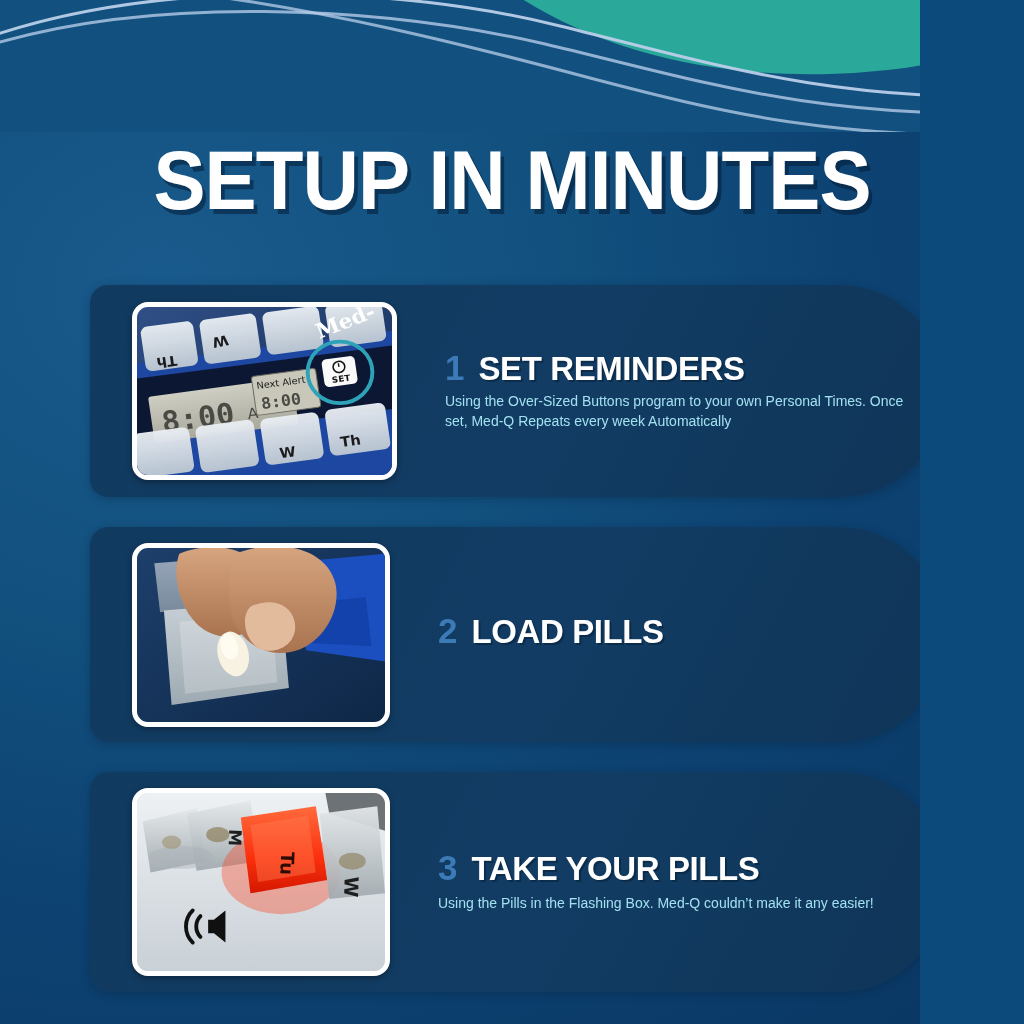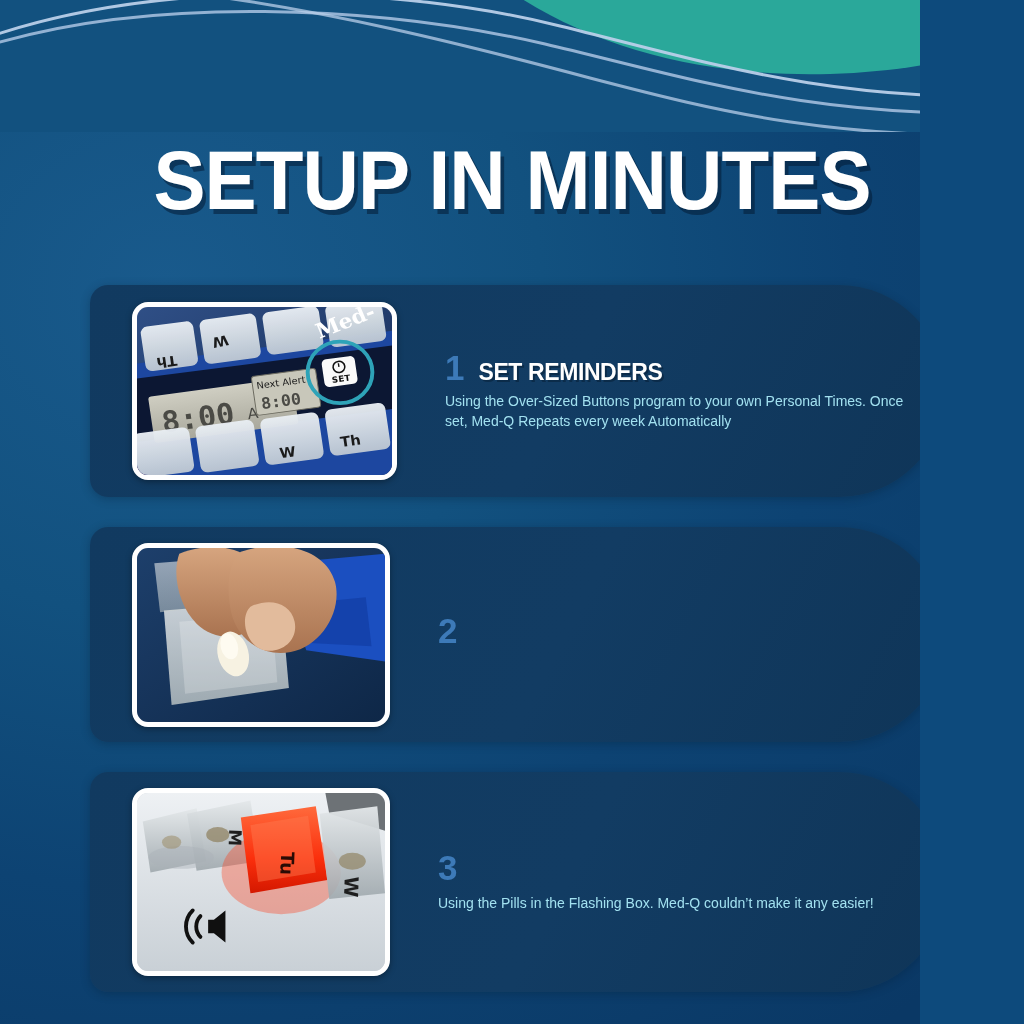--- a/index.html
+++ b/index.html
@@ -105,21 +105,21 @@
   .step-num {
     color: #3d7ab8;
     font-weight: bold;
     font-size: 35px;
     line-height: 1;
     margin-right: 14px;
   }
   .step-title {
     color: #ffffff;
     font-weight: bold;
-    font-size: 23px;
+    font-size: 33px;
     line-height: 1;
     letter-spacing: -0.4px;
     text-shadow: 2px 2px 0 rgba(4, 24, 44, 0.45);
     text-align: right;
   }
   .step-body {
     color: #a2e1f0;
     font-size: 14px;
     line-height: 1.42;
     font-weight: normal;
@@ -261,20 +261,21 @@
           <path d="M108,4 C148,-10 196,0 206,36 C214,66 192,104 160,110 C130,116 104,96 98,68 C92,40 96,14 108,4 Z" fill="url(#skin)"></path>
           <path d="M118,62 C138,52 160,58 164,78 C168,98 150,112 132,108 C114,104 106,74 118,62 Z" fill="#e2bb9c"></path>
 
           <ellipse cx="100" cy="112" rx="16" ry="24" fill="#f7f2e2" transform="rotate(-14 100 112)"></ellipse>
           <ellipse cx="96" cy="104" rx="9" ry="14" fill="#fffdf5" opacity="0.8" transform="rotate(-14 96 104)"></ellipse>
         </svg>
       </div>
       <div class="step-text">
         <div class="step-head">
           <span class="step-num">2</span>
+          <span class="step-title">LOAD PILLS</span>
         </div>
       </div>
     </div>
 
     <div class="card card3">
       <div class="thumb">
         <svg viewBox="0 0 258 188" xmlns="http://www.w3.org/2000/svg" preserveAspectRatio="none">
           <defs>
             <linearGradient id="g3bg" x1="0" y1="0" x2="0" y2="1">
               <stop offset="0%" stop-color="#eef1f4"></stop>
@@ -316,19 +317,20 @@
           <g transform="translate(74,122)">
             <path d="M18,2 L6,12 L0,12 L0,26 L6,26 L18,36 Z" fill="#101010"></path>
             <path d="M-8,8 A16,16 0 0 0 -8,30" fill="none" stroke="#101010" stroke-width="4" stroke-linecap="round"></path>
             <path d="M-16,2 A24,24 0 0 0 -16,36" fill="none" stroke="#101010" stroke-width="4" stroke-linecap="round"></path>
           </g>
         </svg>
       </div>
       <div class="step-text">
         <div class="step-head">
           <span class="step-num">3</span>
+          <span class="step-title">TAKE YOUR PILLS</span>
         </div>
         <div class="step-body">Using the Pills in the Flashing Box. Med-Q couldn’t make it any easier!</div>
       </div>
     </div>
 
   </div>
 </div>
 
 </body></html>

